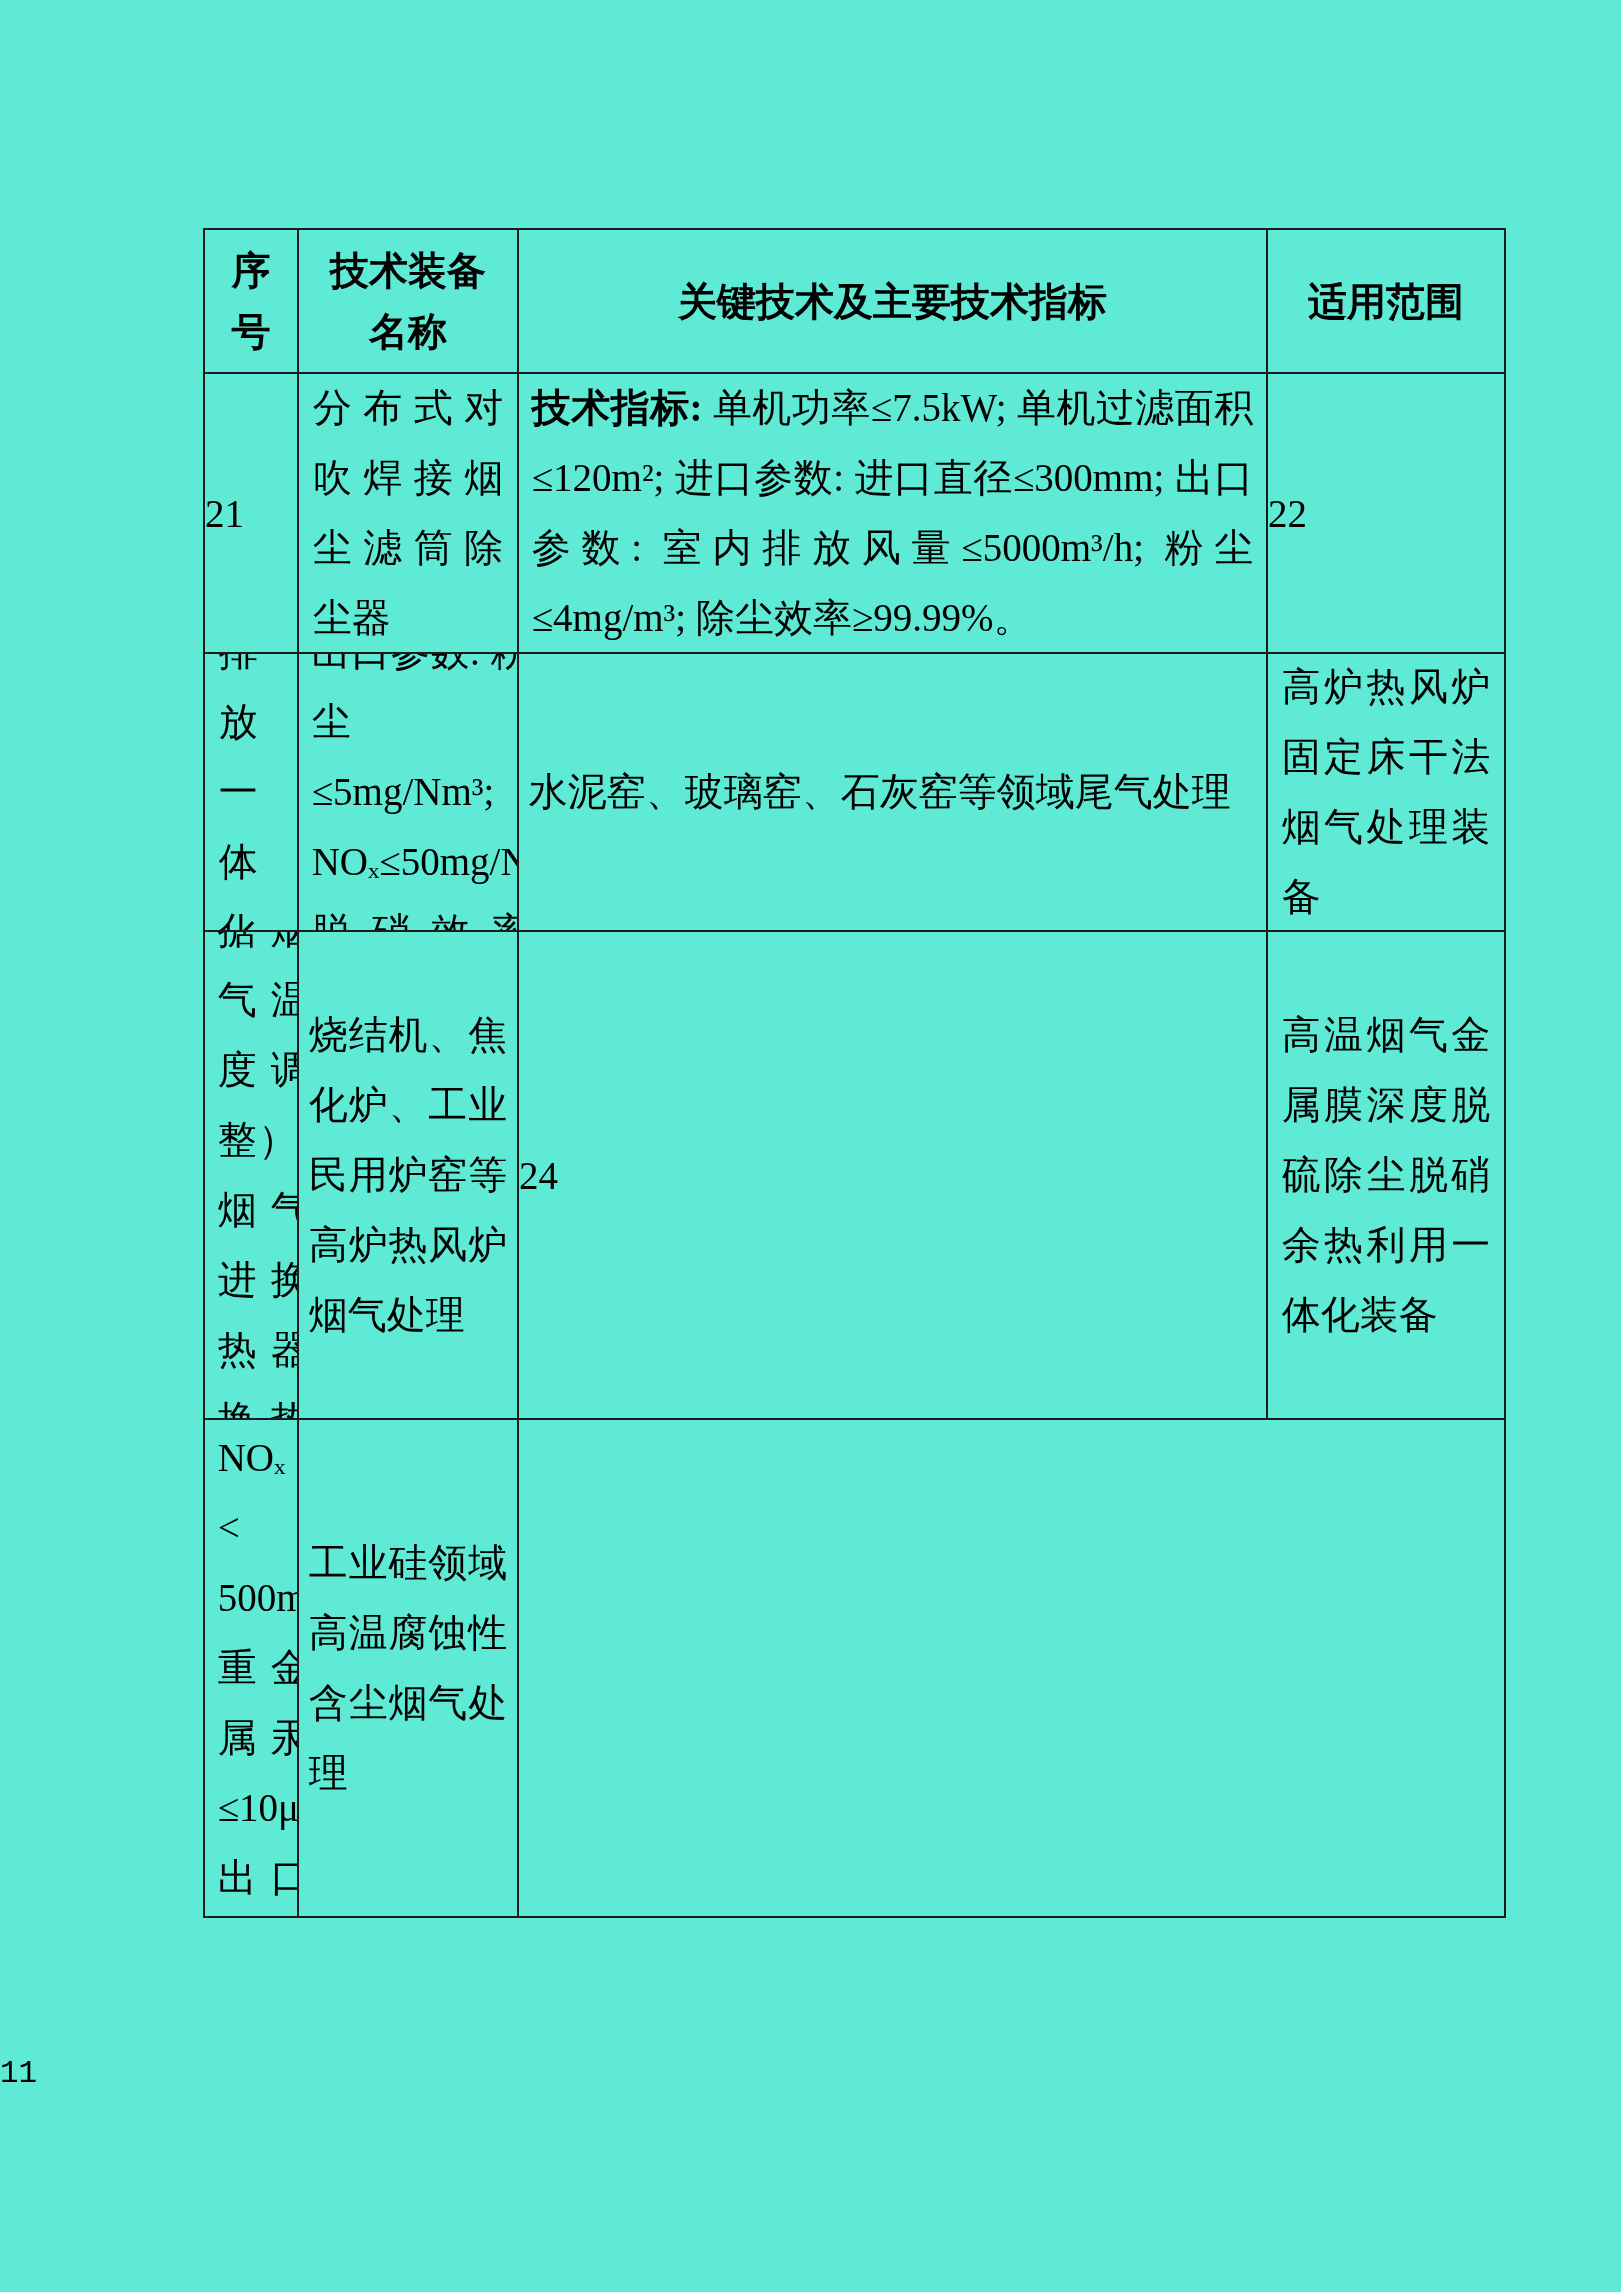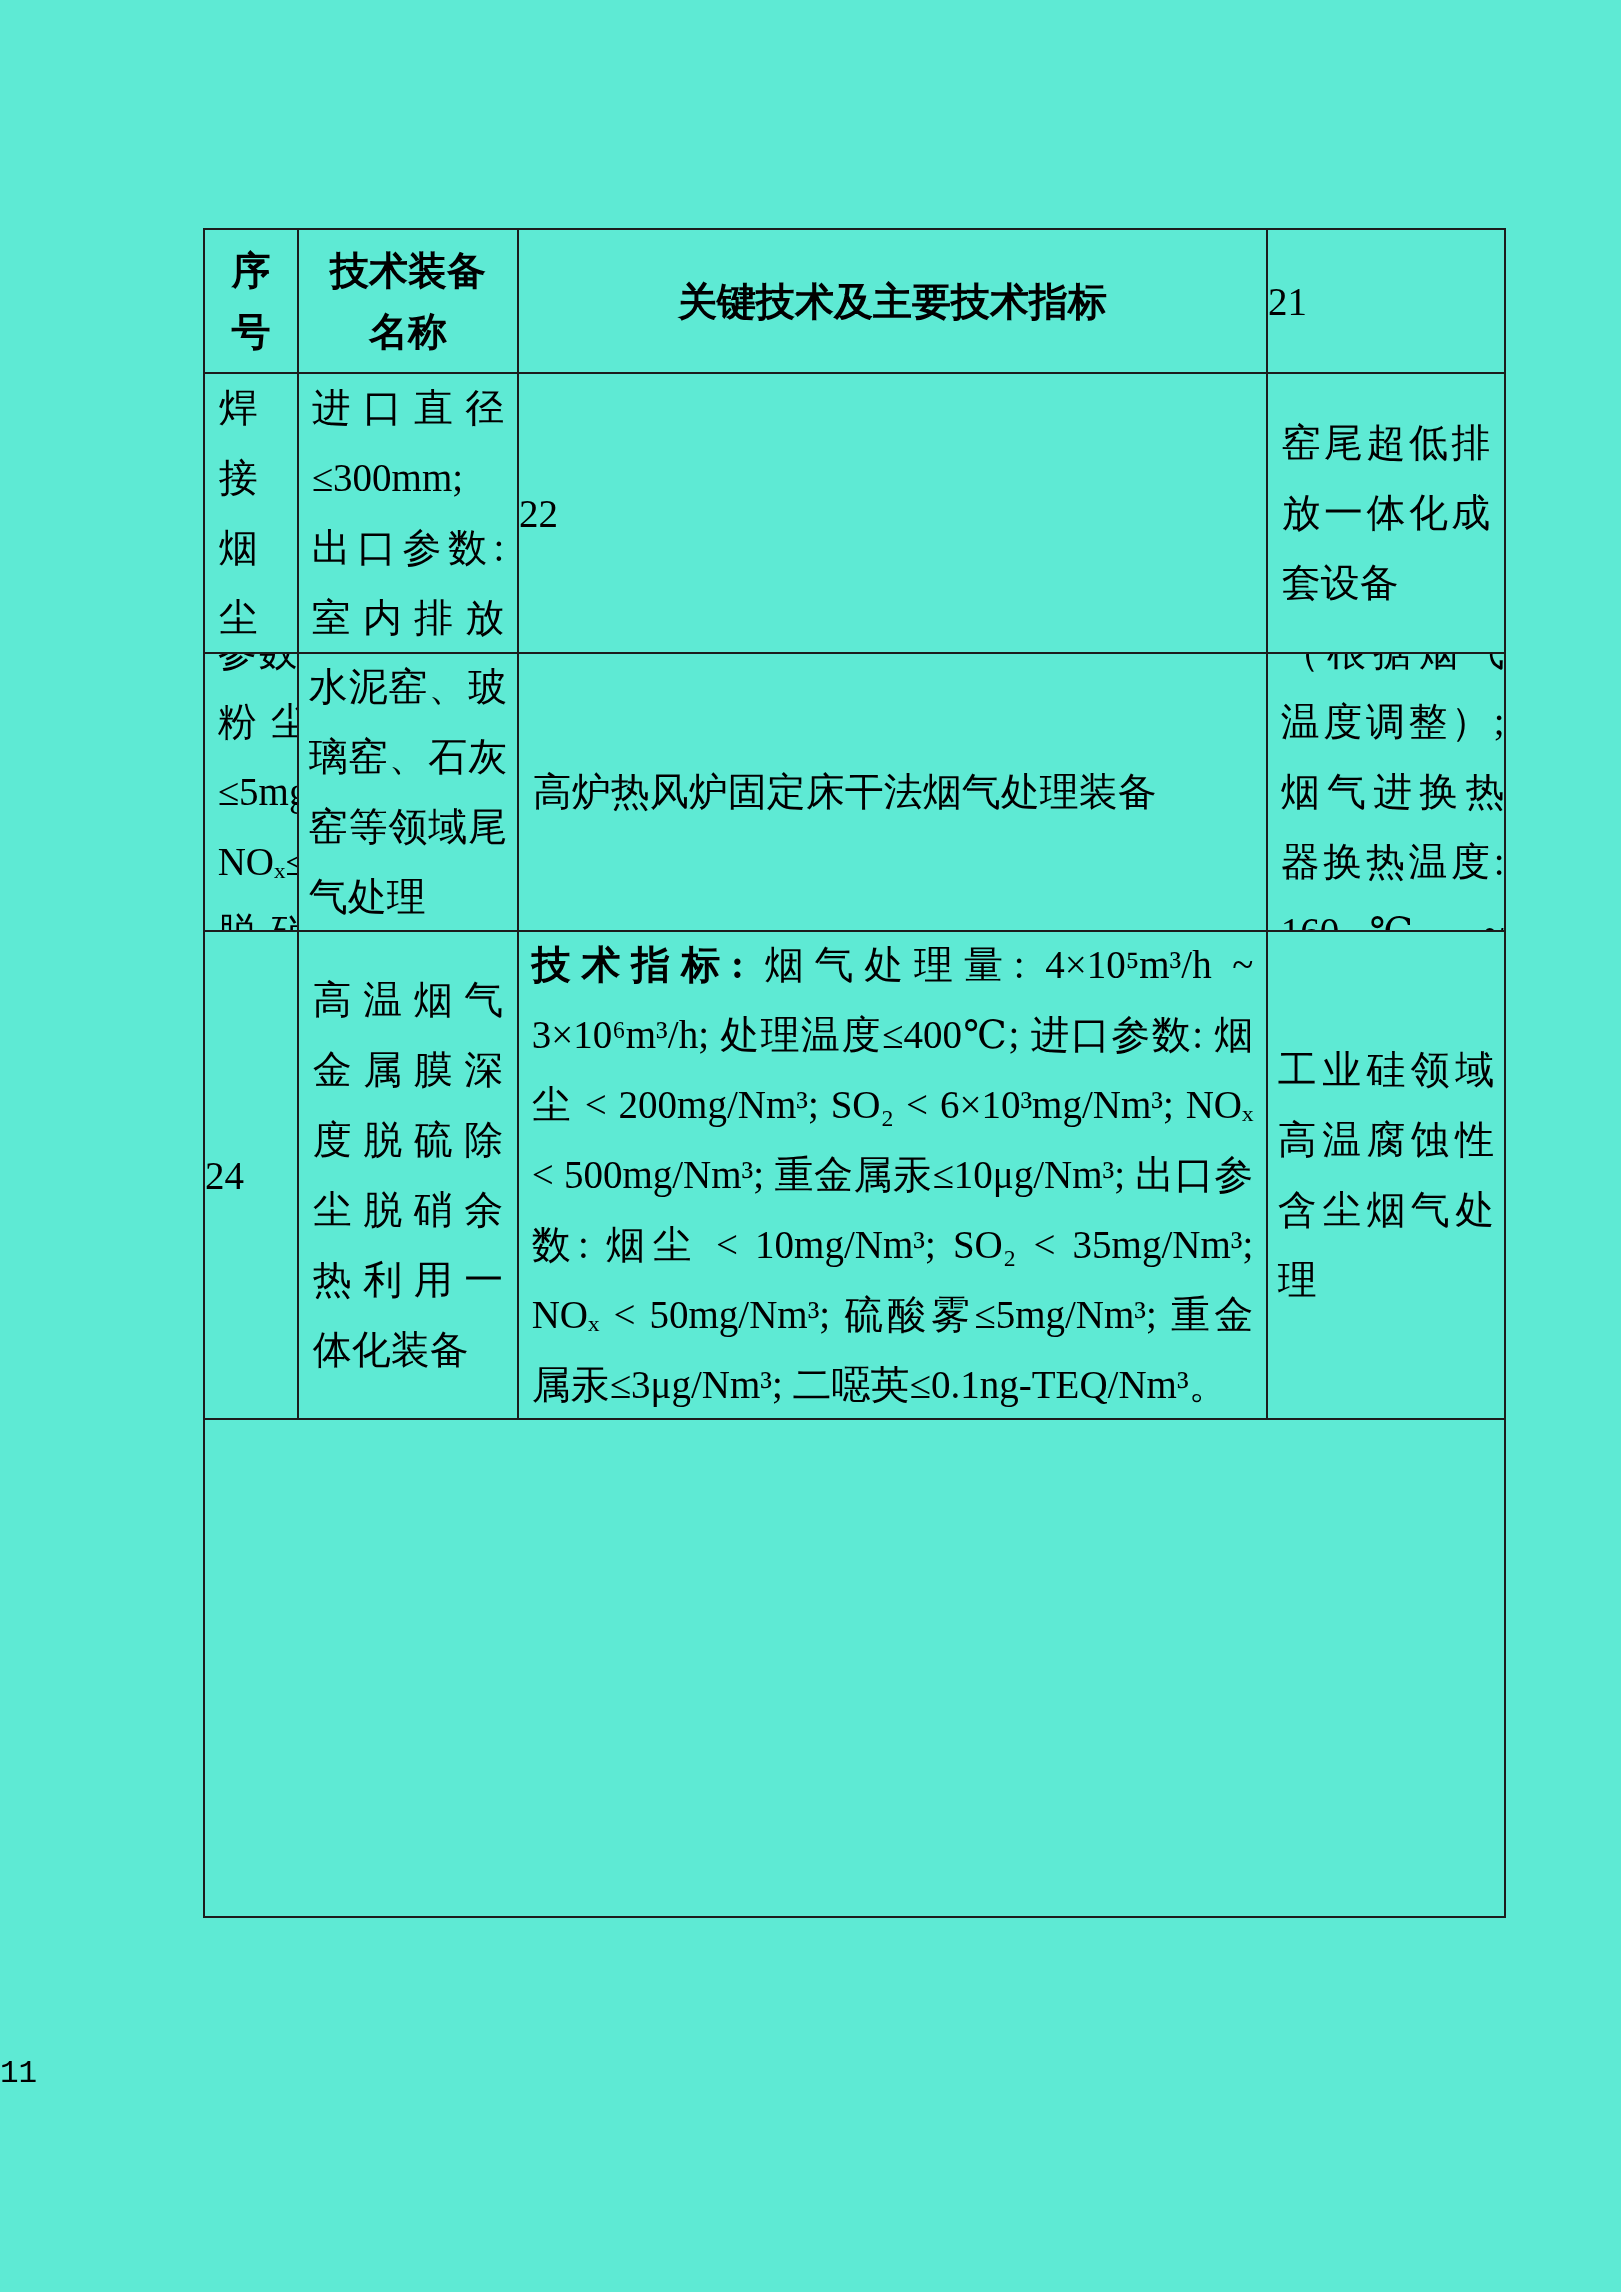--- a/index.html
+++ b/index.html
@@ -65,20 +65,23 @@
 
     <div class="cell hdr">
       <span class="stack2">序号</span>
     </div>
     <div class="cell hdr">
       <span class="stack4">技术装备名称</span>
     </div>
     <div class="cell hdr">
       <span>关键技术及主要技术指标</span>
     </div>
+    <div class="cell hdr">
+      <span>适用范围</span>
+    </div>
 
     <div class="cell no-cell">
       <span>21</span>
     </div>
     <div class="cell name-cell">
       <div class="cin">分布式对吹焊接烟尘滤筒除尘器</div>
     </div>
     <div class="cell spec-cell">
       <div class="cin"><span class="spec-label">技术指标:</span><span>单机功率≤7.5kW; 单机过滤面积≤120m²; 进口参数: 进口直径≤300mm; 出口参数: 室内排放风量≤5000m³/h; 粉尘≤4mg/m³; 除尘效率≥99.99%。</span></div>
     </div>
@@ -95,20 +98,23 @@
     <div class="cell scope-cell">
       <div class="cin">水泥窑、玻璃窑、石灰窑等领域尾气处理</div>
     </div>
 
     <div class="cell name-cell">
       <div class="cin">高炉热风炉固定床干法烟气处理装备</div>
     </div>
     <div class="cell spec-cell">
       <div class="cin"><span class="spec-label">技术指标:</span><span>处理烟气量: 2.2 × 10⁵Nm³/h ~ 2.5 × 10⁶Nm³/h; ; 喷煤引热风炉烟气量: 6.1×10⁴ ~ 6.9×10⁴Nm³/h （根据烟气温度调整）; 烟气进换热器换热温度: 160℃ ~ 180℃; 进口参数: 粉尘 &lt; 100mg/Nm³; SO₂ &lt; 150mg/Nm³; 出口参数: 粉尘 &lt; 10mg/Nm³; SO₂ &lt; 35mg/Nm³。</span></div>
     </div>
+    <div class="cell scope-cell">
+      <div class="cin">烧结机、焦化炉、工业民用炉窑等高炉热风炉烟气处理</div>
+    </div>
 
     <div class="cell no-cell">
       <span>24</span>
     </div>
     <div class="cell name-cell">
       <div class="cin">高温烟气金属膜深度脱硫除尘脱硝余热利用一体化装备</div>
     </div>
     <div class="cell spec-cell">
       <div class="cin"><span class="spec-label">技术指标:</span><span>烟气处理量: 4×10⁵m³/h ~ 3×10⁶m³/h; 处理温度≤400℃; 进口参数: 烟尘 &lt; 200mg/Nm³; SO₂ &lt; 6×10³mg/Nm³; NOₓ &lt; 500mg/Nm³; 重金属汞≤10μg/Nm³; 出口参数: 烟尘 &lt; 10mg/Nm³; SO₂ &lt; 35mg/Nm³; NOₓ &lt; 50mg/Nm³; 硫酸雾≤5mg/Nm³; 重金属汞≤3μg/Nm³; 二噁英≤0.1ng-TEQ/Nm³。</span></div>
     </div>

